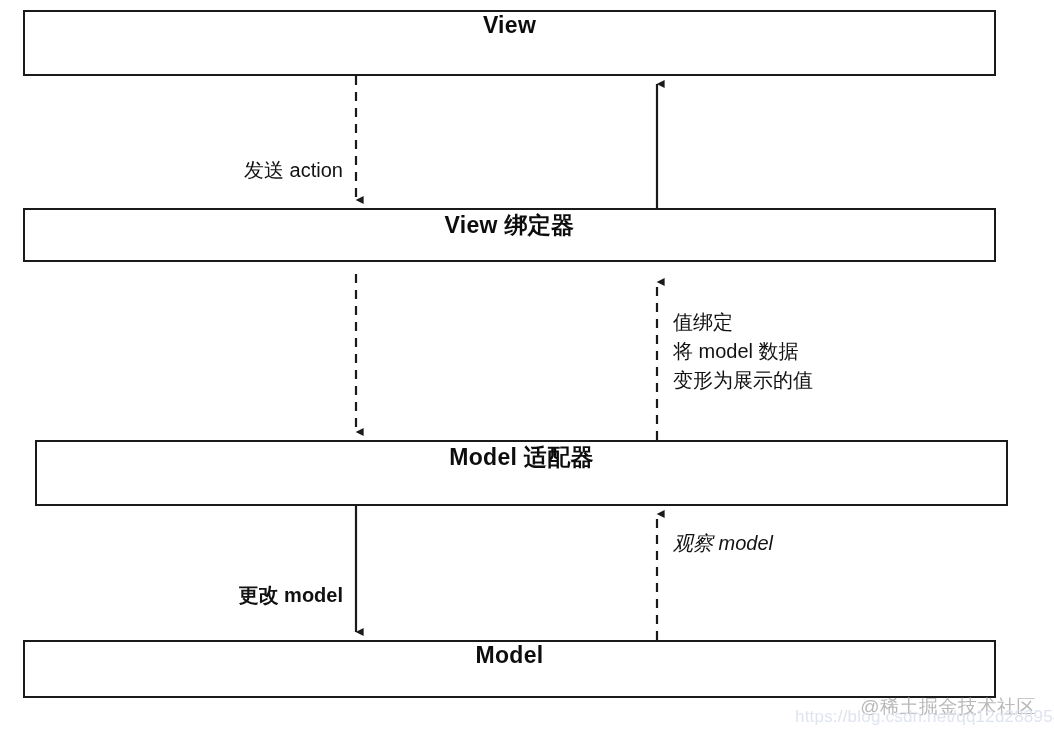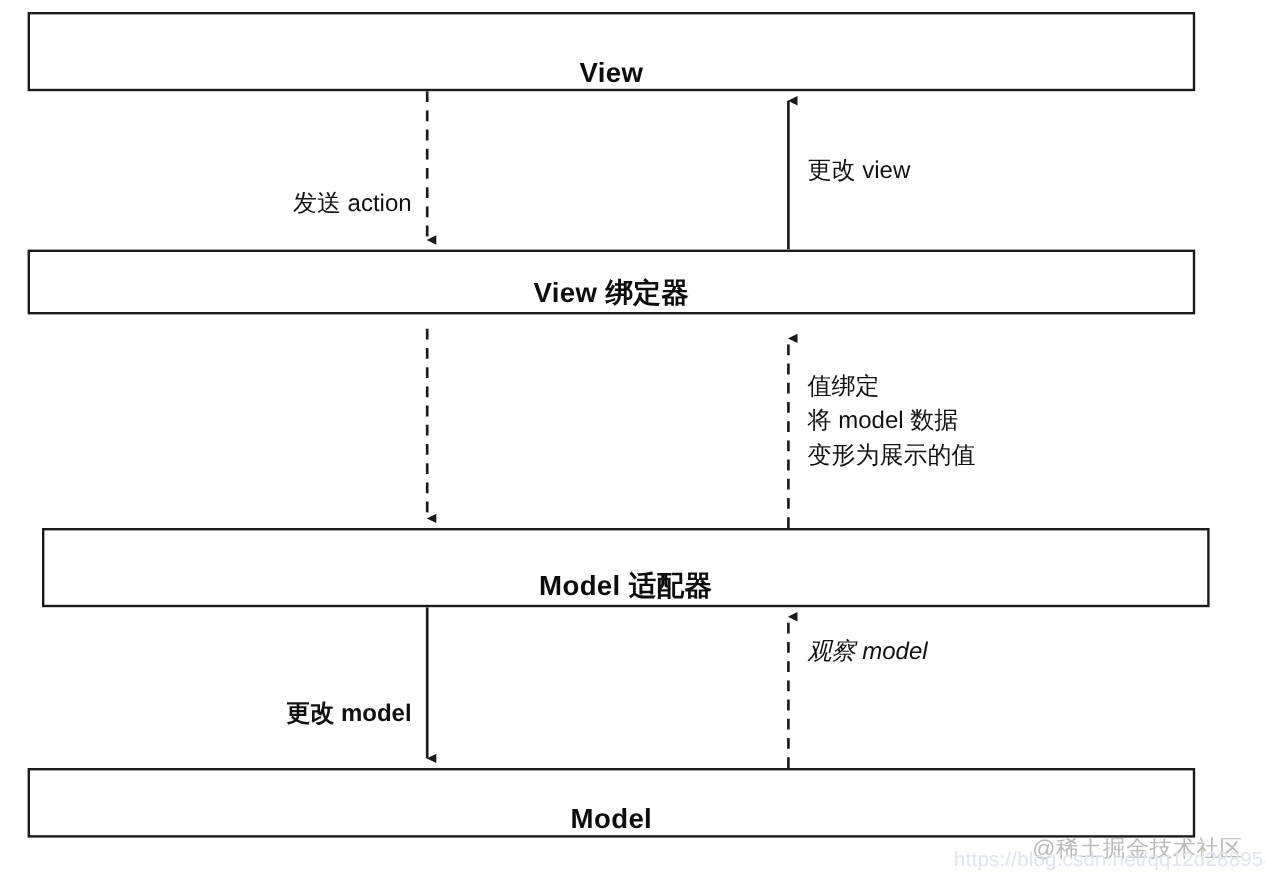--- a/index.html
+++ b/index.html
@@ -21,21 +21,21 @@
 
   
   .node-box {
     position: absolute;
     left: 23px;
     width: 973px;
     box-sizing: border-box;
     border: 2.5px solid #1a1a1a;
     background: #ffffff;
     display: flex;
-    align-items: flex-end;
+    align-items: flex-start;
     justify-content: center;
   }
   .node-label {
     font-size: 23px;
     font-weight: bold;
     letter-spacing: 0.3px;
     color: #0d0d0d;
     white-space: nowrap;
   }
 
@@ -131,21 +131,20 @@
   <div class="node-box" id="box-modeladapter">
     <span class="node-label">Model 适配器</span>
   </div>
 
   <div class="node-box" id="box-model">
     <span class="node-label">Model</span>
   </div>
 
   <div class="edge-label left" id="label-send-action">发送 action</div>
 
-  <div class="edge-label right" id="label-change-view">更改 view</div>
 
 
   <div class="edge-label right" id="label-value-bind">值绑定
 将 model 数据
 变形为展示的值</div>
 
   <div class="edge-label left" id="label-change-model">更改 model</div>
 
   <div class="edge-label right" id="label-observe-model">观察 model</div>
 

